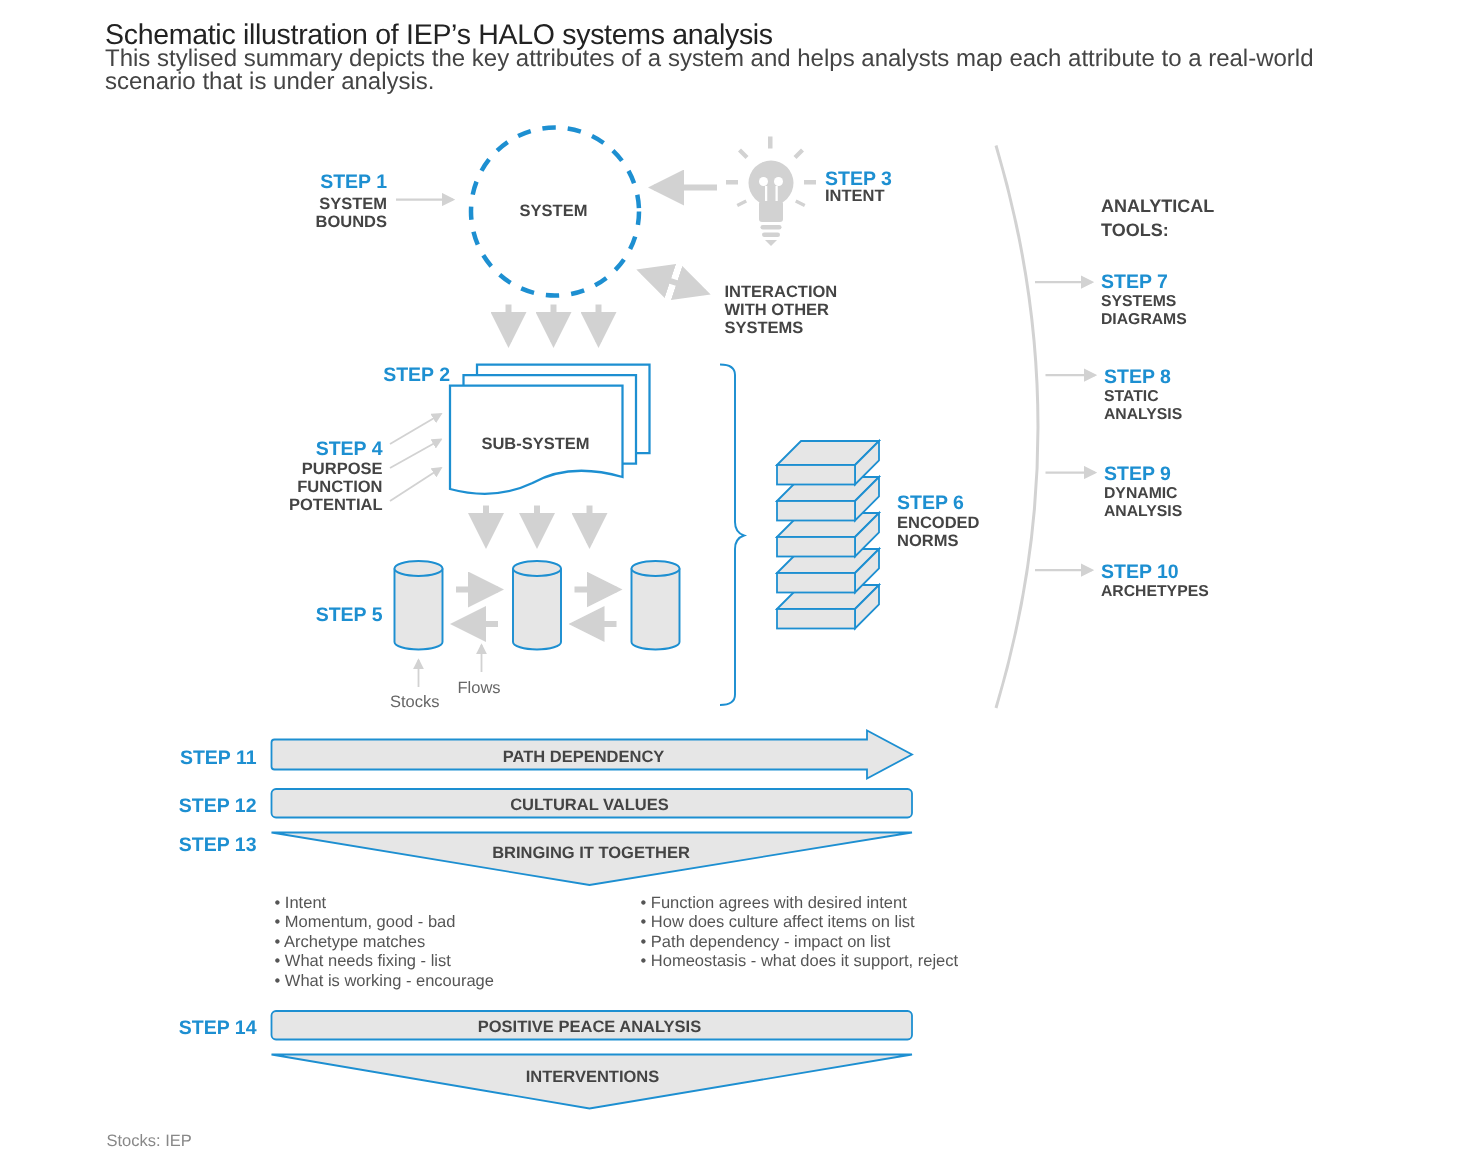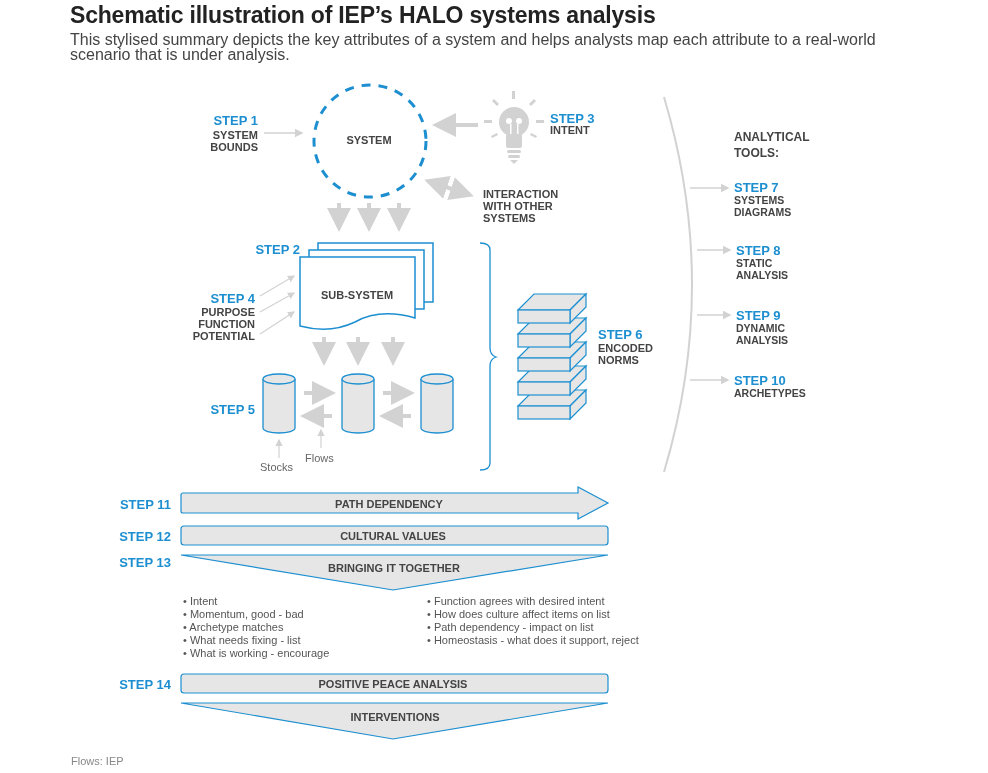--- a/index.html
+++ b/index.html
@@ -1,18 +1,18 @@
 <!DOCTYPE html>
 <html><head>
 <meta charset="utf-8">
 <style>
   html, body { margin: 0; padding: 0; background: #ffffff; }
   body { width: 988px; height: 773px; position: relative; overflow: hidden;
          font-family: "Liberation Sans", sans-serif; color: #3d3d3d; }
-  .title { position: absolute; left: 70px; top: 2px; font-size: 23px; font-weight: bold; color: #222; letter-spacing: -0.2px; }
+  .title { position: absolute; left: 70px; top: 13px; font-size: 19px; font-weight: normal; color: #222; letter-spacing: -0.2px; }
   .subtitle { position: absolute; left: 70px; top: 32px; width: 820px; font-size: 16px; line-height: 15px; color: #444; }
   .source { position: absolute; left: 71px; top: 755px; font-size: 11px; color: #888; }
   svg.diagram { position: absolute; left: 0; top: 0; }
   .step { fill: #1d8fd1; font-weight: bold; font-family: "Liberation Sans", sans-serif; }
   .lbl { fill: #444; font-weight: bold; font-family: "Liberation Sans", sans-serif; }
   .bul { fill: #555; font-family: "Liberation Sans", sans-serif; font-size: 11px; }
   .light { fill: #666; font-family: "Liberation Sans", sans-serif; font-size: 11px; }
 </style>
 </head>
 <body>
@@ -196,13 +196,13 @@
   </g>
 
   <rect x="181" y="674" width="427" height="19" rx="3" fill="#e6e6e6" stroke="#1d8fd1" stroke-width="1.2"></rect>
   <text x="171" y="689" text-anchor="end" class="step" font-size="13">STEP 14</text>
   <text x="393" y="688" text-anchor="middle" class="lbl" font-size="11">POSITIVE PEACE ANALYSIS</text>
 
   <path d="M181,703 L608,703 L393,739 z" fill="#e6e6e6" stroke="#1d8fd1" stroke-width="1.2"></path>
   <text x="395" y="721" text-anchor="middle" class="lbl" font-size="11">INTERVENTIONS</text>
 </svg>
 
-<div class="source">Flows: IEP</div>
+<div class="source">Stocks: IEP</div>
 
 </body></html>

